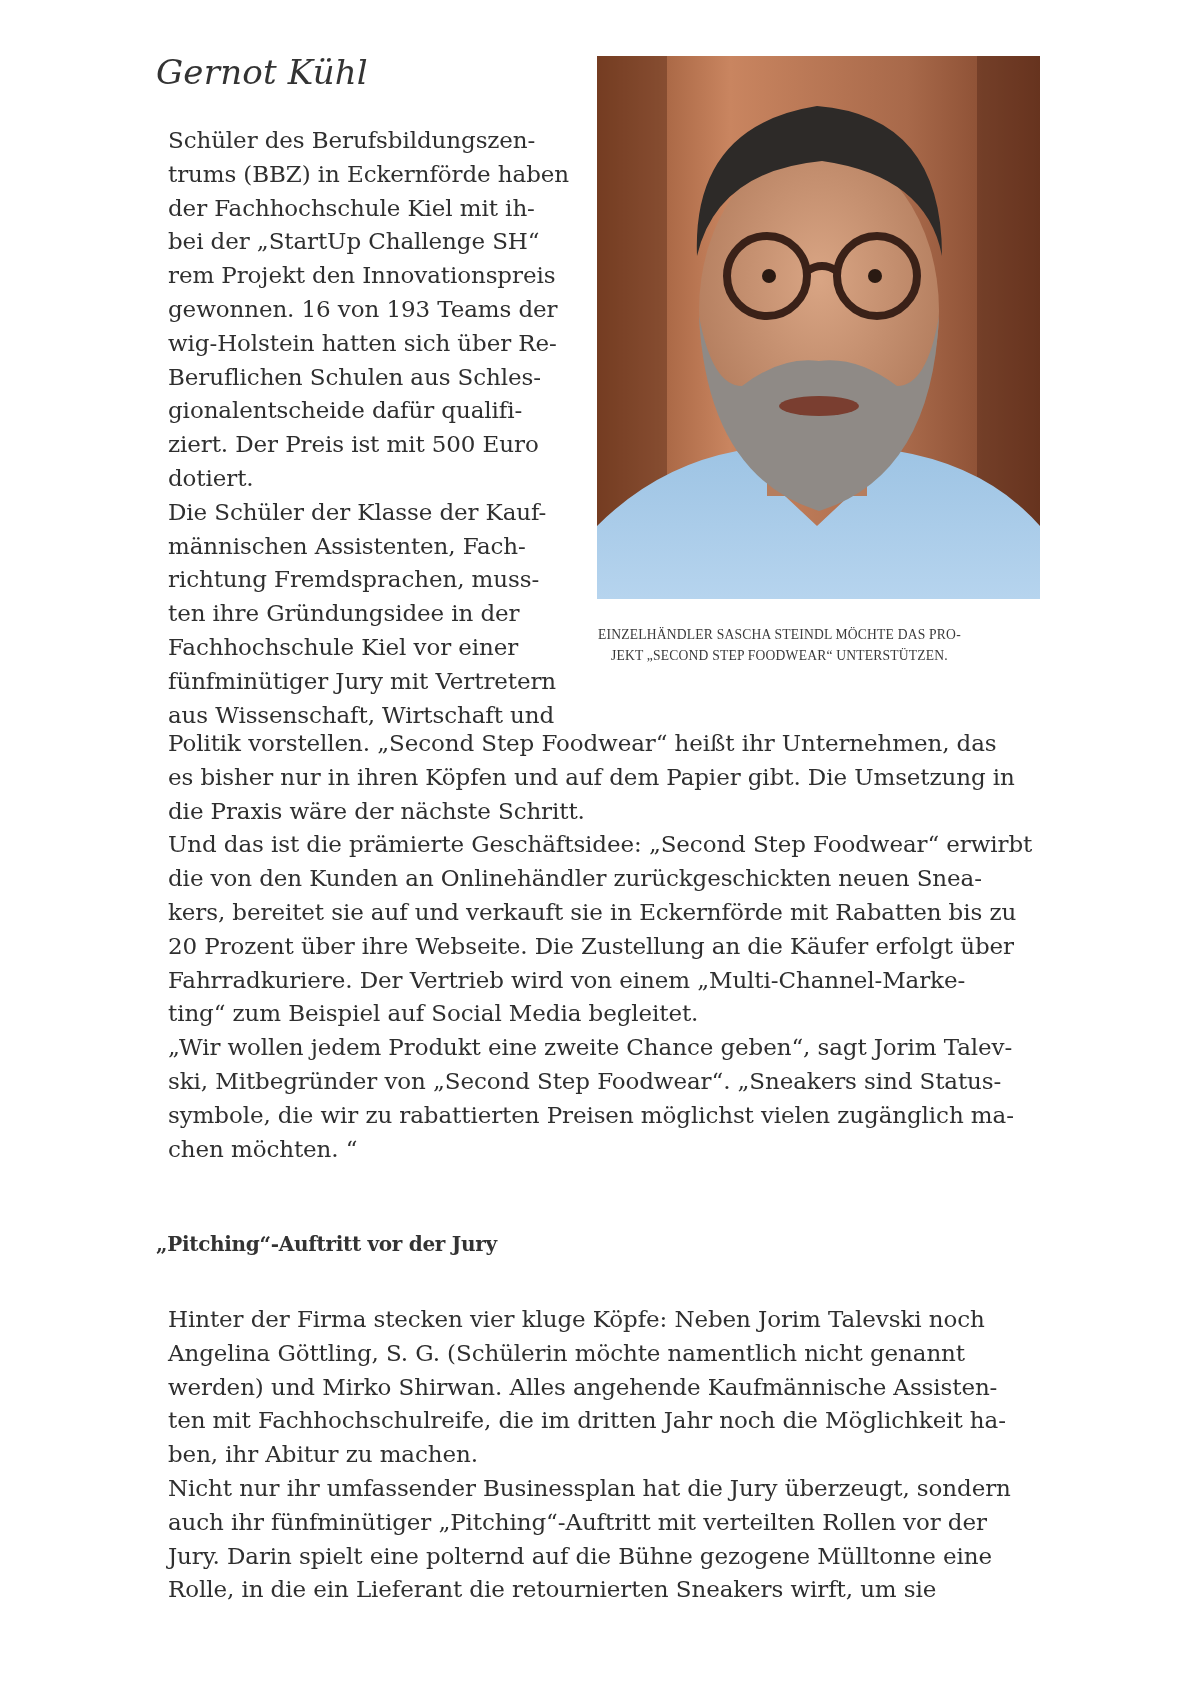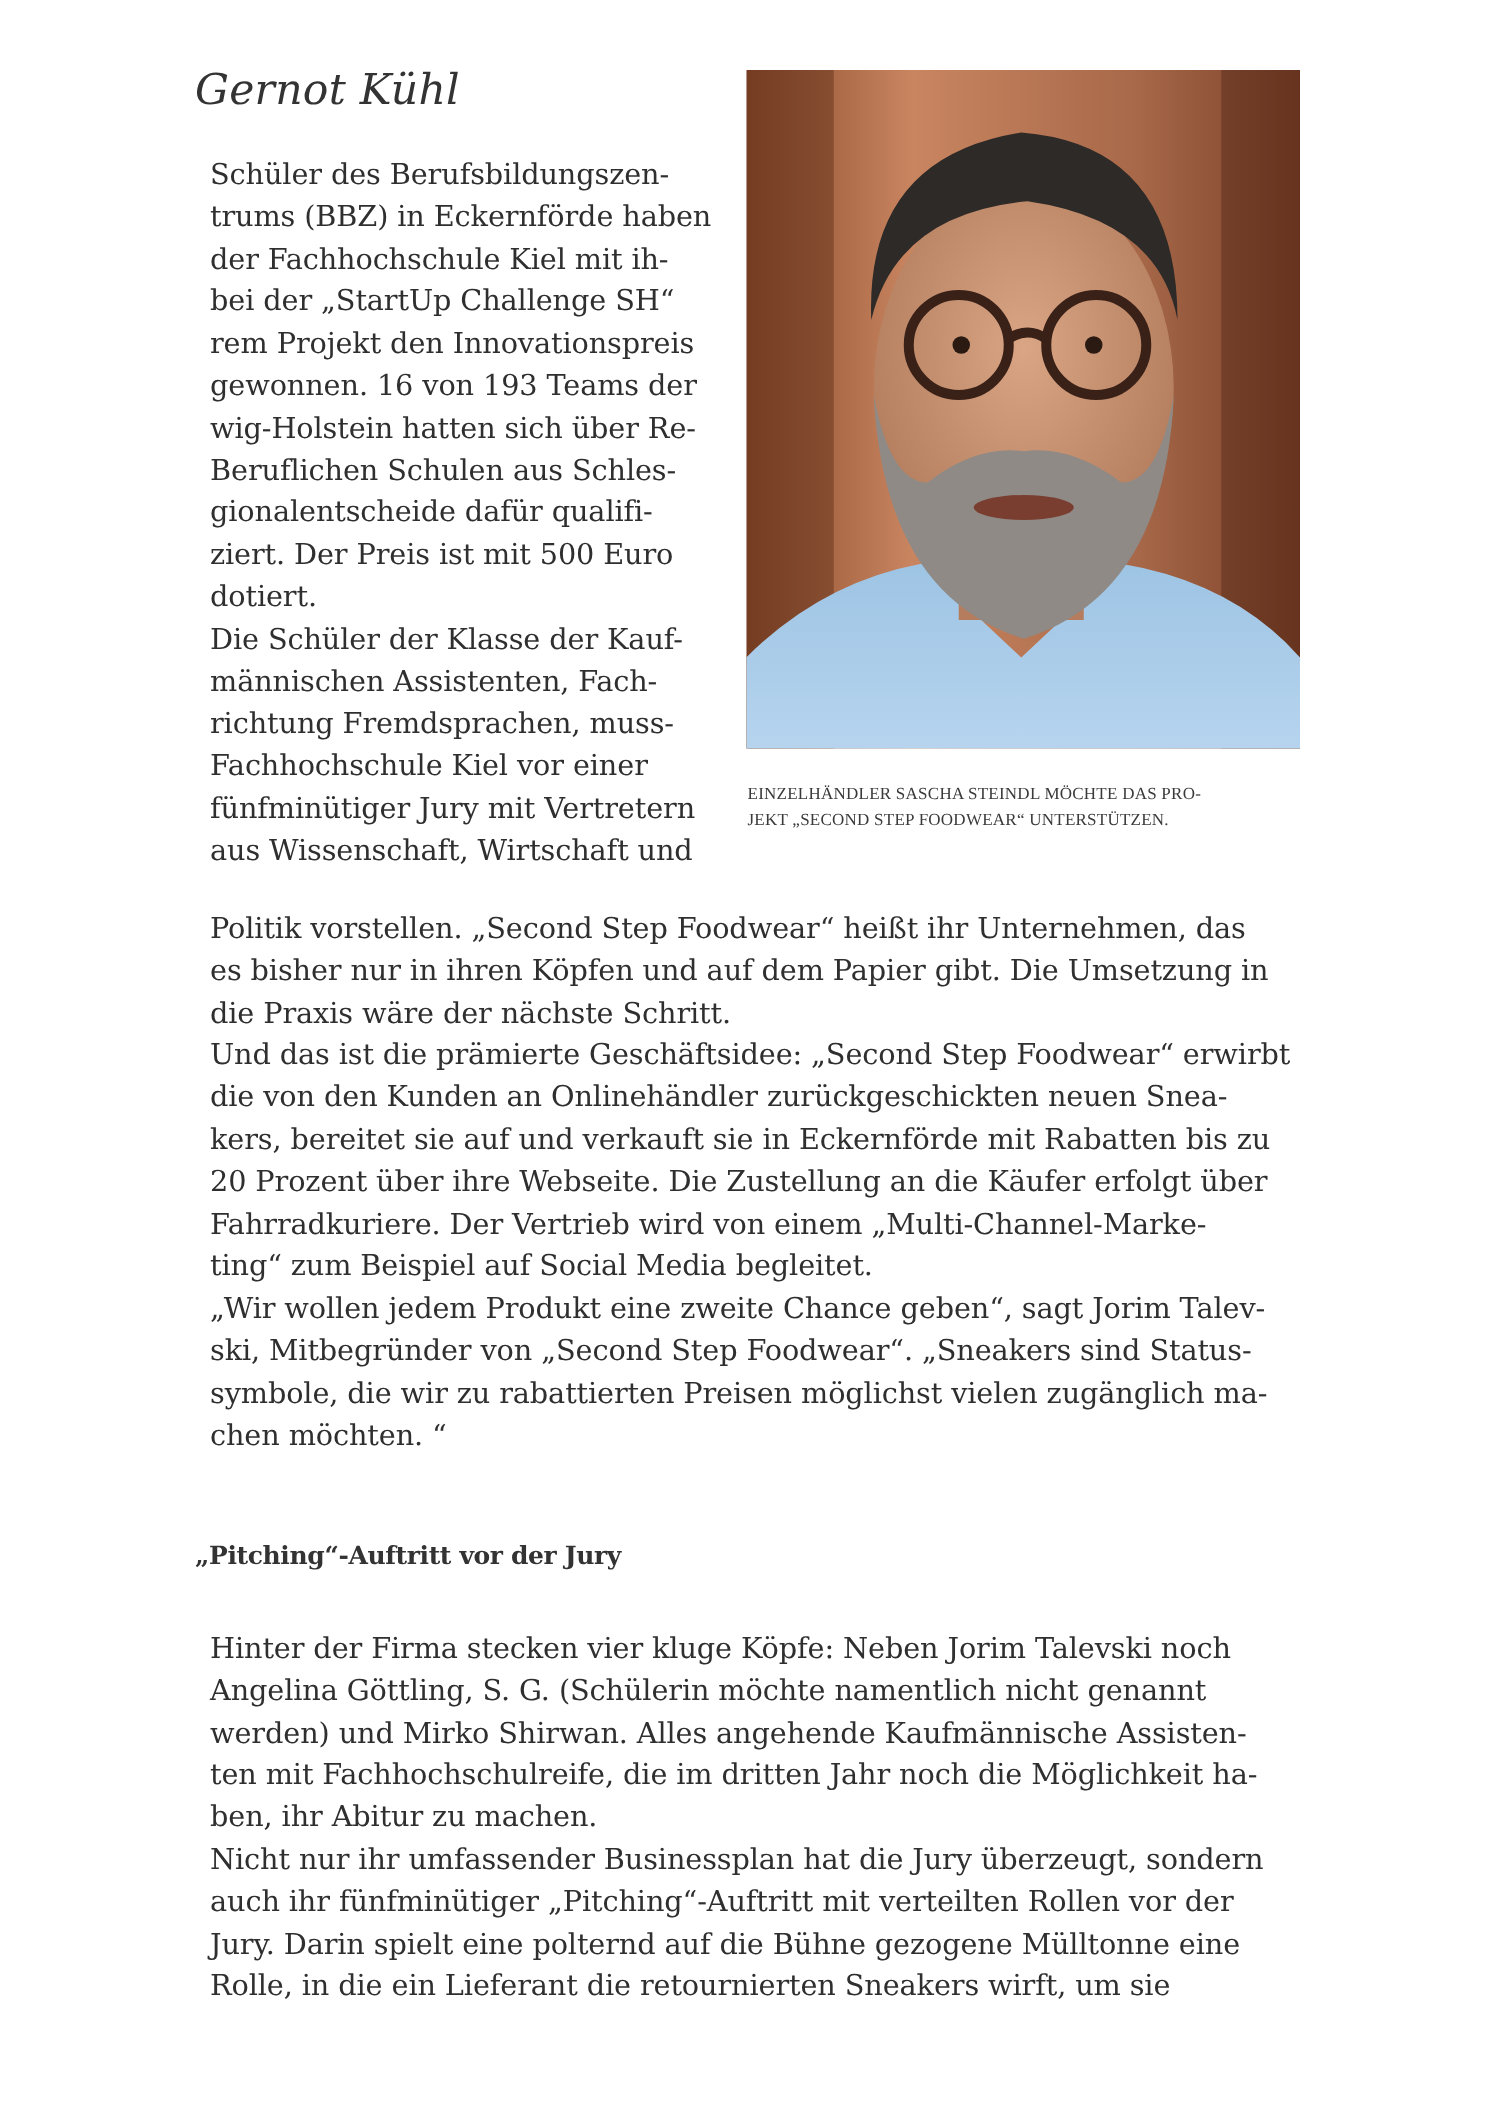--- a/index.html
+++ b/index.html
@@ -11,21 +11,21 @@
   .line { display: block; white-space: nowrap; font-size: 23px; line-height: 33.8px;
           letter-spacing: -0.1px; }
   .block-narrow { top: 124px; }
   .block-wide { top: 727px; }
   .heading { position: absolute; left: 156px; top: 1232px; font-size: 20px; font-weight: bold;
              color: #333; font-family: "DejaVu Serif", serif; letter-spacing: -0.3px; }
   .block-2 { top: 1303px; }
   .photo { position: absolute; left: 597px; top: 56px; width: 443px; height: 543px; overflow: hidden; }
   .caption { position: absolute; left: 598px; top: 624px; font-size: 13.6px; line-height: 21px;
              color: #3a3a3a; letter-spacing: 0.2px; font-family: "Liberation Serif", serif; }
-  .caption span { display: block; white-space: nowrap; }
+  .caption span { display: block; white-space: nowrap; text-align: center; }
 </style>
 </head>
 <body>
 
 <div class="author">Gernot Kühl</div>
 
 <div class="col block-narrow" id="narrow">
     <span class="line">Schüler des Berufsbildungszen-</span>
     <span class="line">trums (BBZ) in Eckernförde haben</span>
     <span class="line">der Fachhochschule Kiel mit ih-</span>
@@ -33,20 +33,21 @@
     <span class="line">rem Projekt den Innovationspreis</span>
     <span class="line">gewonnen. 16 von 193 Teams der</span>
     <span class="line">wig-Holstein hatten sich über Re-</span>
     <span class="line">Beruflichen Schulen aus Schles-</span>
     <span class="line">gionalentscheide dafür qualifi-</span>
     <span class="line">ziert. Der Preis ist mit 500 Euro</span>
     <span class="line">dotiert.</span>
     <span class="line">Die Schüler der Klasse der Kauf-</span>
     <span class="line">männischen Assistenten, Fach-</span>
     <span class="line">richtung Fremdsprachen, muss-</span>
+    <span class="line">ten ihre Gründungsidee in der</span>
     <span class="line">Fachhochschule Kiel vor einer</span>
     <span class="line">fünfminütiger Jury mit Vertretern</span>
     <span class="line">aus Wissenschaft, Wirtschaft und</span>
   </div>
 <div class="col block-wide" id="wide">
     <span class="line">Politik vorstellen. „Second Step Foodwear“ heißt ihr Unternehmen, das</span>
     <span class="line">es bisher nur in ihren Köpfen und auf dem Papier gibt. Die Umsetzung in</span>
     <span class="line">die Praxis wäre der nächste Schritt.</span>
     <span class="line">Und das ist die prämierte Geschäftsidee: „Second Step Foodwear“ erwirbt</span>
     <span class="line">die von den Kunden an Onlinehändler zurückgeschickten neuen Snea-</span>

